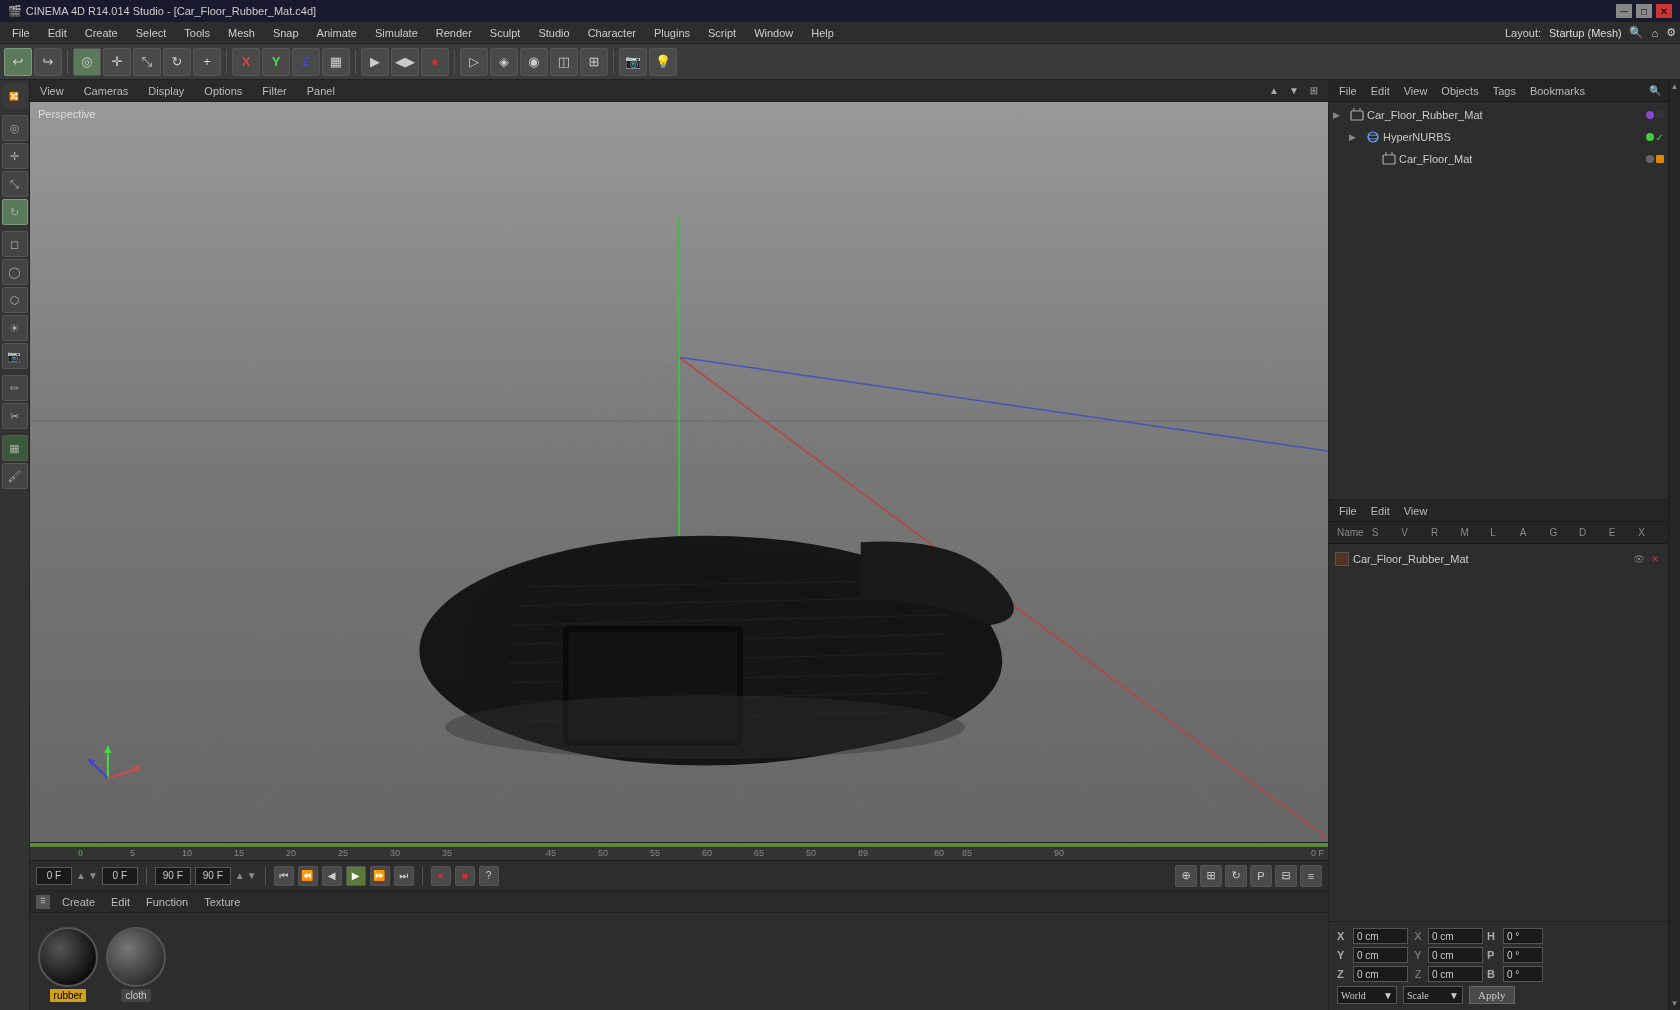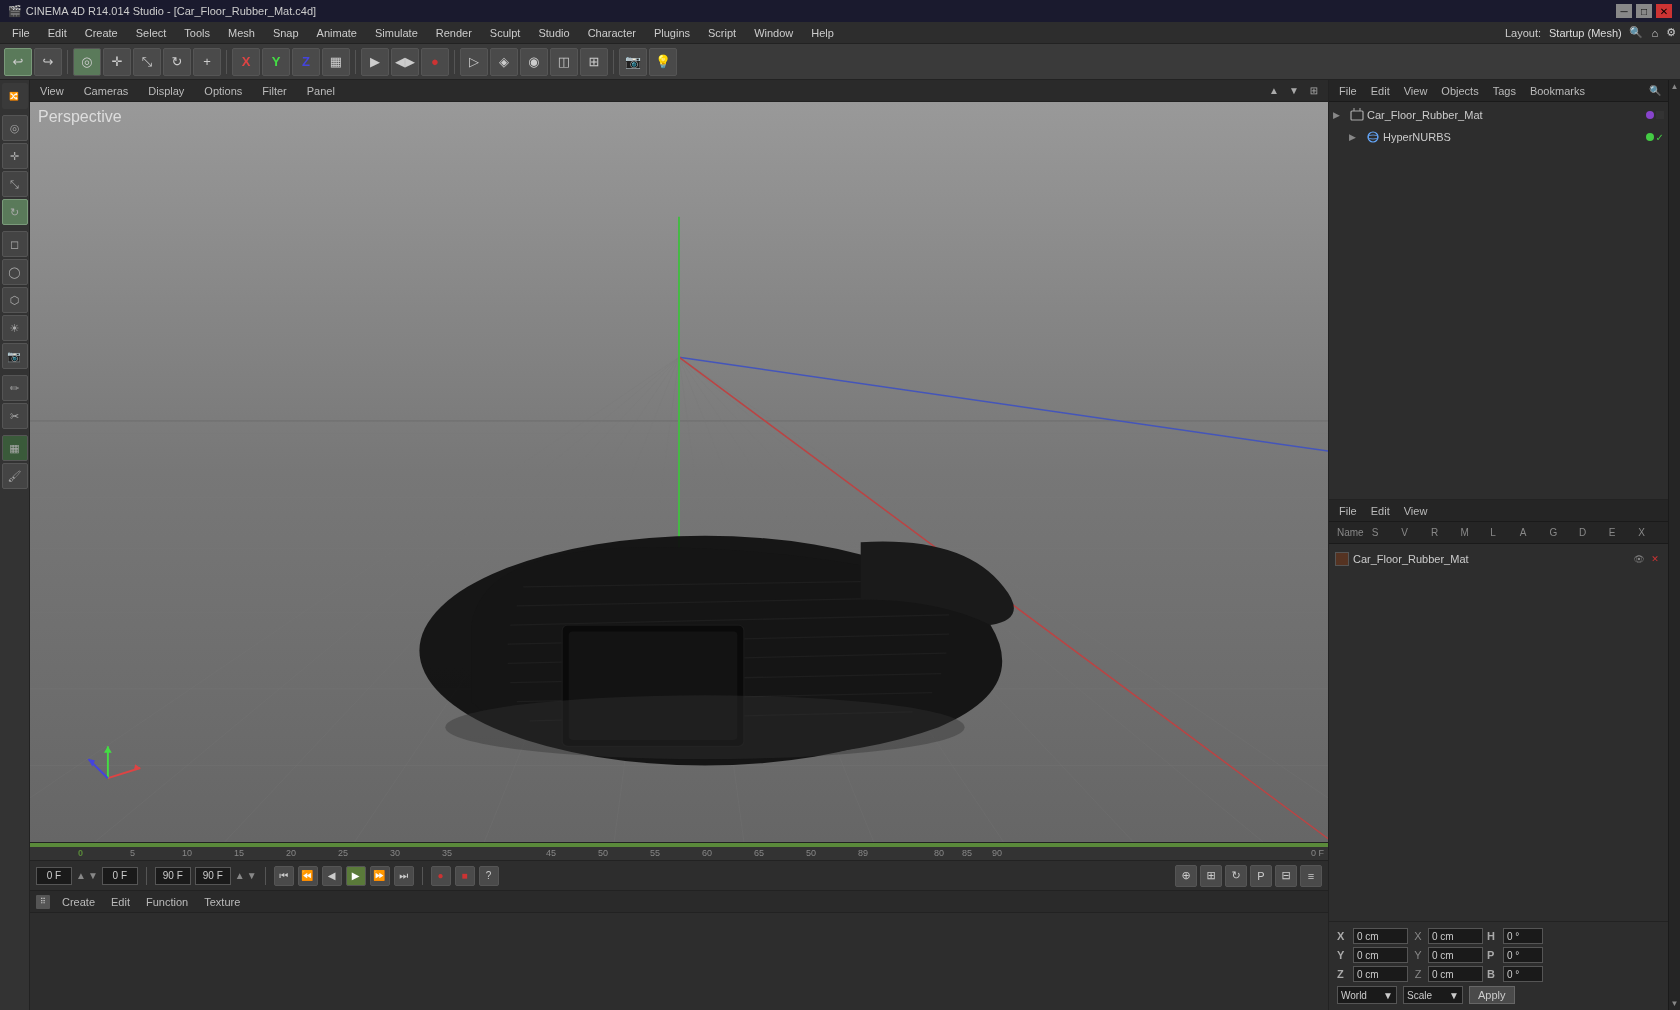--- a/index.html
+++ b/index.html
@@ -75,21 +75,21 @@
     .vp-menu { font-size: 11px; color: #bbb; cursor: pointer; padding: 2px 4px; }
     .vp-right-icons { margin-left: auto; display: flex; gap: 4px; }
     .vp-icon { width: 16px; height: 16px; display: flex; align-items: center; justify-content: center; color: #aaa; cursor: pointer; font-size: 10px; }
 
     
     #viewport-canvas {
       flex: 1; position: relative; overflow: hidden;
       background: linear-gradient(180deg, #8a8a8a 0%, #6a6a6a 40%, #5a5a5a 100%);
     }
     .perspective-label {
-      position: absolute; top: 6px; left: 8px; color: #ddd; font-size: 16px; z-index: 10;
+      position: absolute; top: 6px; left: 8px; color: #ddd; font-size: 11px; z-index: 10;
     }
 
     
     #timeline {
       height: 18px; background: #2a2a2a; border-top: 1px solid #222;
       position: relative; overflow: hidden;
     }
     .timeline-ruler {
       width: 100%; height: 100%; background: #333;
       display: flex; align-items: center; padding: 0 4px;
@@ -221,21 +221,21 @@
     .coord-input2 {
       width: 55px; height: 16px; background: #1a1a1a; border: 1px solid #555;
       color: #ccc; font-size: 10px; padding: 1px 3px;
     }
     .coord-right { display: flex; align-items: center; gap: 4px; }
     .coord-hpb-label { width: 12px; font-size: 11px; color: #aaa; font-weight: bold; }
     .coord-hpb-input {
       width: 40px; height: 16px; background: #1a1a1a; border: 1px solid #555;
       color: #ccc; font-size: 10px; padding: 1px 3px;
     }
-    .coord-bottom-row { display: flex; align-items: center; gap: 6px; margin-top: 4px; }
+    .coord-bottom-row { display: flex; align-items: center; gap: 6px; margin-top: 4px; font-family: Liberation Serif, serif; }
     .coord-dropdown {
       height: 18px; background: #1a1a1a; border: 1px solid #555;
       color: #ccc; font-size: 10px; padding: 1px 3px; min-width: 60px; cursor: pointer;
       display: flex; align-items: center; justify-content: space-between; gap: 4px;
     }
     .apply-btn {
       height: 18px; background: #4a4a4a; border: 1px solid #666;
       color: #ccc; font-size: 11px; padding: 0 8px; cursor: pointer;
       display: flex; align-items: center;
     }
@@ -469,21 +469,21 @@
         <span style="position:absolute;left:464px;top:5px;margin-top:28px;">40</span>
         <span style="position:absolute;left:516px;top:5px;">45</span>
         <span style="position:absolute;left:568px;top:5px;">50</span>
         <span style="position:absolute;left:620px;top:5px;">55</span>
         <span style="position:absolute;left:672px;top:5px;">60</span>
         <span style="position:absolute;left:724px;top:5px;">65</span>
         <span style="position:absolute;left:776px;top:5px;">50</span>
         <span style="position:absolute;left:828px;top:5px;">89</span>
         <span style="position:absolute;left:904px;top:5px;">80</span>
         <span style="position:absolute;left:932px;top:5px;">85</span>
-        <span style="position:absolute;left:962px;top:5px;">90</span>
+        <span style="position:absolute;left:1024px;top:5px;">90</span>
         <span style="position:absolute;right:4px;top:5px;">0 F</span>
       </div>
     </div>
 
     <div id="playback">
       <input class="pb-input" type="text" value="0 F" style="">
       <div style="display:flex;align-items:center;gap:2px;">
         <span style="font-size:10px;color:#888;">▲</span>
         <span style="font-size:10px;color:#888;">▼</span>
       </div>
@@ -517,20 +517,30 @@
     </div>
 
     <div id="material-panel">
       <div id="material-toolbar">
         <div style="width:14px;height:14px;background:#555;border-radius:1px;display:flex;align-items:center;justify-content:center;font-size:8px;">⠿</div>
         <span class="mat-menu">Create</span>
         <span class="mat-menu">Edit</span>
         <span class="mat-menu">Function</span>
         <span class="mat-menu">Texture</span>
       </div>
+      <div id="material-content">
+        <div class="material-ball">
+          <div class="ball-preview ball-rubber"></div>
+          <span class="ball-label active">rubber</span>
+        </div>
+        <div class="material-ball">
+          <div class="ball-preview ball-cloth"></div>
+          <span class="ball-label">cloth</span>
+        </div>
+      </div>
     </div>
 
   </div>
 
   <div id="right-panel">
 
     <div id="obj-manager">
       <div id="obj-toolbar">
         <span class="obj-menu">File</span>
         <span class="obj-menu">Edit</span>
@@ -570,20 +580,37 @@
               <ellipse cx="7" cy="7" rx="5" ry="2" fill="none" stroke="#66aaff" stroke-width="0.8"></ellipse>
             </svg>
           </div>
           <span class="obj-name">HyperNURBS</span>
           <div class="obj-dots">
             <div class="obj-dot dot-green"></div>
             <span class="checkmark">✓</span>
           </div>
         </div>
 
+        <div class="obj-row">
+          <div class="obj-indent"></div>
+          <div class="obj-indent"></div>
+          <div class="obj-expand" style="color:transparent;">▶</div>
+          <div class="obj-icon">
+            <svg width="14" height="14" viewBox="0 0 14 14">
+              <rect x="1" y="3" width="12" height="9" rx="1" fill="none" stroke="#aaa" stroke-width="1.2"></rect>
+              <line x1="4" y1="3" x2="4" y2="0" stroke="#aaa" stroke-width="1"></line>
+              <line x1="10" y1="3" x2="10" y2="0" stroke="#aaa" stroke-width="1"></line>
+            </svg>
+          </div>
+          <span class="obj-name">Car_Floor_Mat</span>
+          <div class="obj-dots">
+            <div class="obj-dot dot-gray"></div>
+            <div style="width:8px;height:8px;background:#dd8800;border-radius:1px;"></div>
+          </div>
+        </div>
       </div>
     </div>
 
     <div id="mat-editor">
       <div id="mat-editor-toolbar">
         <span class="me-menu">File</span>
         <span class="me-menu">Edit</span>
         <span class="me-menu">View</span>
       </div>
       <div id="mat-editor-header">

